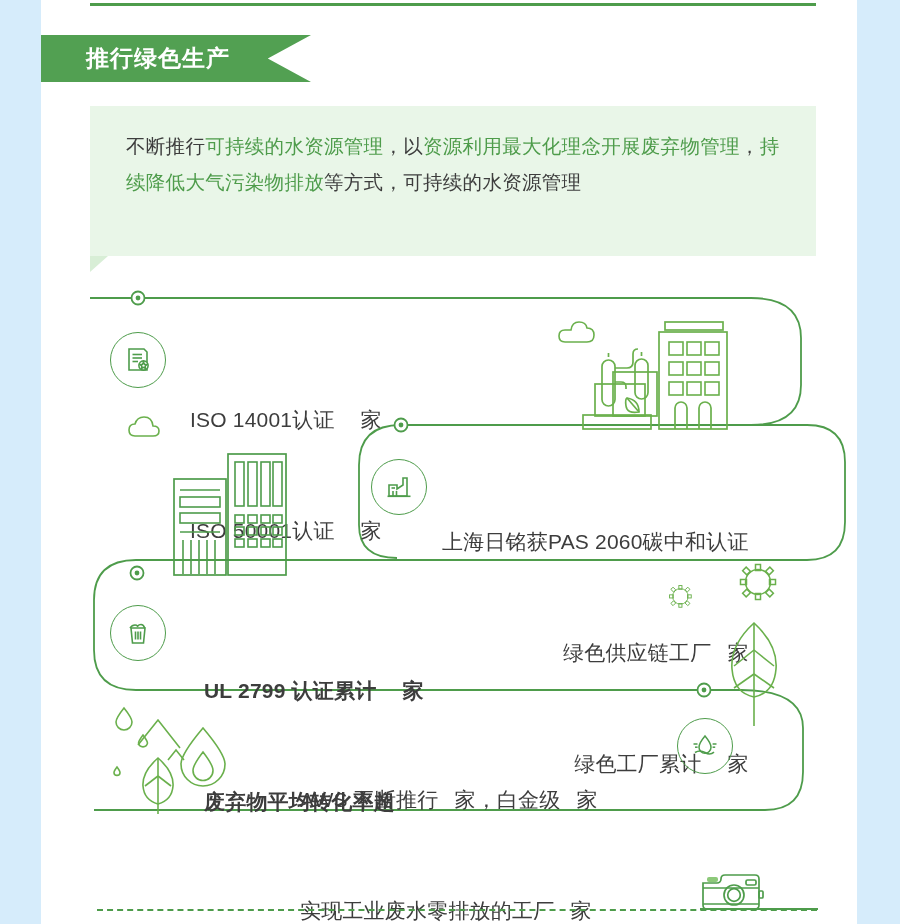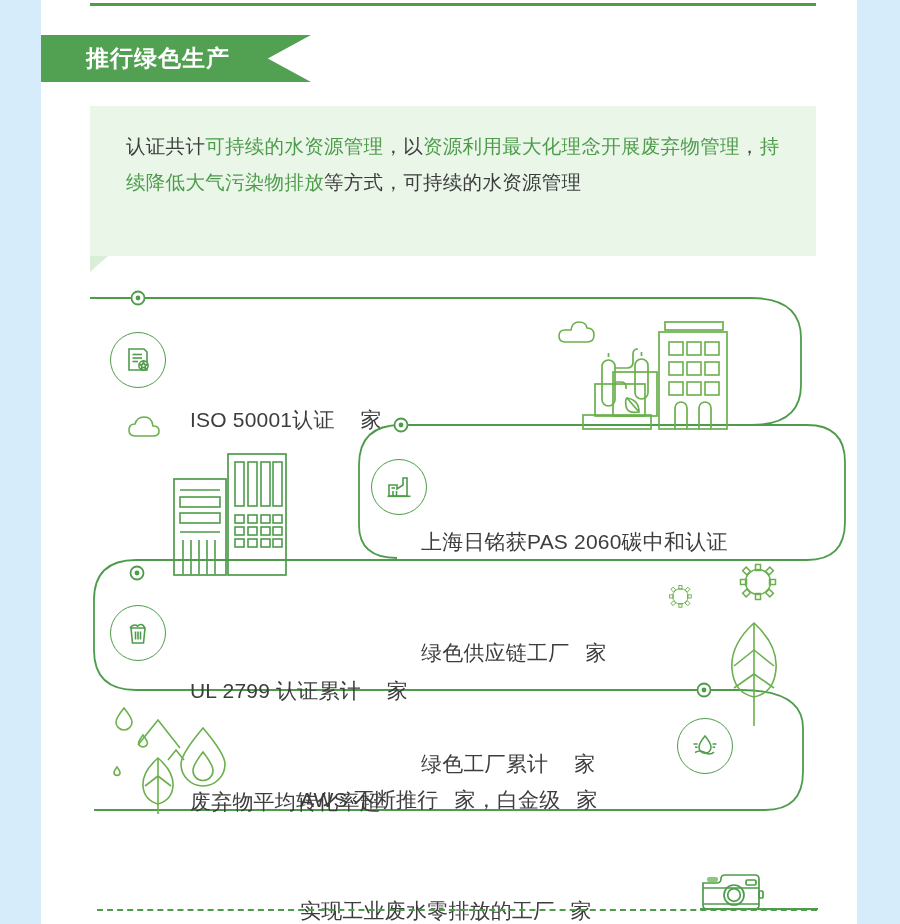--- a/index.html
+++ b/index.html
@@ -94,24 +94,24 @@
     letter-spacing: 0.2px;
   }
   .row-text .gap { display: inline-block; width: 26px; }
   .row-text .gap-s { display: inline-block; width: 16px; }
 
   #row1 { left: 0; top: 0; }
   #row1 .row-icon { left: 110px; top: 332px; }
   #row1 .row-text { left: 190px; top: 327px; }
 
   #row2 .row-icon { left: 371px; top: 459px; }
-  #row2 .row-text { left: 421px; top: 449px; }
+  #row2 .row-text { left: 442px; top: 449px; text-align: right; }
 
   #row3 .row-icon { left: 110px; top: 605px; }
-  #row3 .row-text { left: 190px; top: 598px; }
+  #row3 .row-text { left: 204px; top: 598px; font-weight: bold; }
 
   #row4 .row-icon { left: 677px; top: 718px; }
   #row4 .row-text { left: 300px; top: 707px; }
 
   
   .deco { position: absolute; pointer-events: none; }
   #deco-factory  { left: 555px; top: 312px; }
   #deco-cloud-sm { left: 128px; top: 415px; }
   #deco-build    { left: 172px; top: 444px; }
   #deco-gears    { left: 666px; top: 554px; }
@@ -140,21 +140,21 @@
 
   <div id="card"></div>
 
   <div id="top-rule"></div>
 
   <div id="banner">
     <span id="banner-title">推行绿色生产</span>
   </div>
 
   <div id="callout">
-    <div id="callout-text"><span>认证共计</span><span class="hl">可持续的水资源管理</span><span>，以</span><span class="hl">资源利用最大化理念开展废弃物管理</span><span>，</span><span class="hl">持续降低大气污染物排放</span><span>等方式，可持续的水资源管理</span></div>
+    <div id="callout-text"><span>不断推行</span><span class="hl">可持续的水资源管理</span><span>，以</span><span class="hl">资源利用最大化理念开展废弃物管理</span><span>，</span><span class="hl">持续降低大气污染物排放</span><span>等方式，可持续的水资源管理</span></div>
   </div>
   <div id="callout-tail"></div>
 
   <svg id="snake" viewBox="0 0 816 924">
     <g fill="none" stroke="#4e9c4b" stroke-width="1.8">
 
       <path d="M49,298 L710,298 Q760,298 760,338 L760,385 Q760,425 710,425 L360,425"></path>
 
       <path d="M360,425 Q318,425 318,465 L318,518 Q318,558 360,558 L766,558" stroke="none"></path>
       <path d="M360,425 Q318,425 318,465"></path>
@@ -194,20 +194,21 @@
       <svg width="30" height="30" viewBox="0 0 30 30" fill="none" stroke="#4e9c4b" stroke-width="1.6">
         <path d="M6 4 H21 L24 7 V25 H6 Z"></path>
         <line x1="9.5" y1="9.5" x2="19" y2="9.5"></line>
         <line x1="9.5" y1="13" x2="19" y2="13"></line>
         <line x1="9.5" y1="16.5" x2="15" y2="16.5"></line>
         <circle cx="20.5" cy="20.5" r="4.6" fill="#ffffff"></circle>
         <path d="M20.5 17.2 l1 2.1 2.3 .3 -1.7 1.6 .4 2.3 -2-1.1 -2 1.1 .4-2.3 -1.7-1.6 2.3-.3 Z"></path>
       </svg>
     </div>
     <div class="row-text">
+      <div><span>ISO 14001认证</span><span class="gap"></span><span>家</span></div>
       <div><span>ISO 50001认证</span><span class="gap"></span><span>家</span></div>
     </div>
   </div>
 
   <div class="row" id="row2">
     <div class="row-icon">
       <svg width="28" height="28" viewBox="0 0 28 28" fill="none" stroke="#4e9c4b" stroke-width="1.6">
         <path d="M4 23 V12 L12 12 V16 L18 12 V5 H22 V23 Z"></path>
         <line x1="2.5" y1="23.3" x2="25.5" y2="23.3"></line>
         <line x1="6.5" y1="15" x2="10" y2="15"></line>

